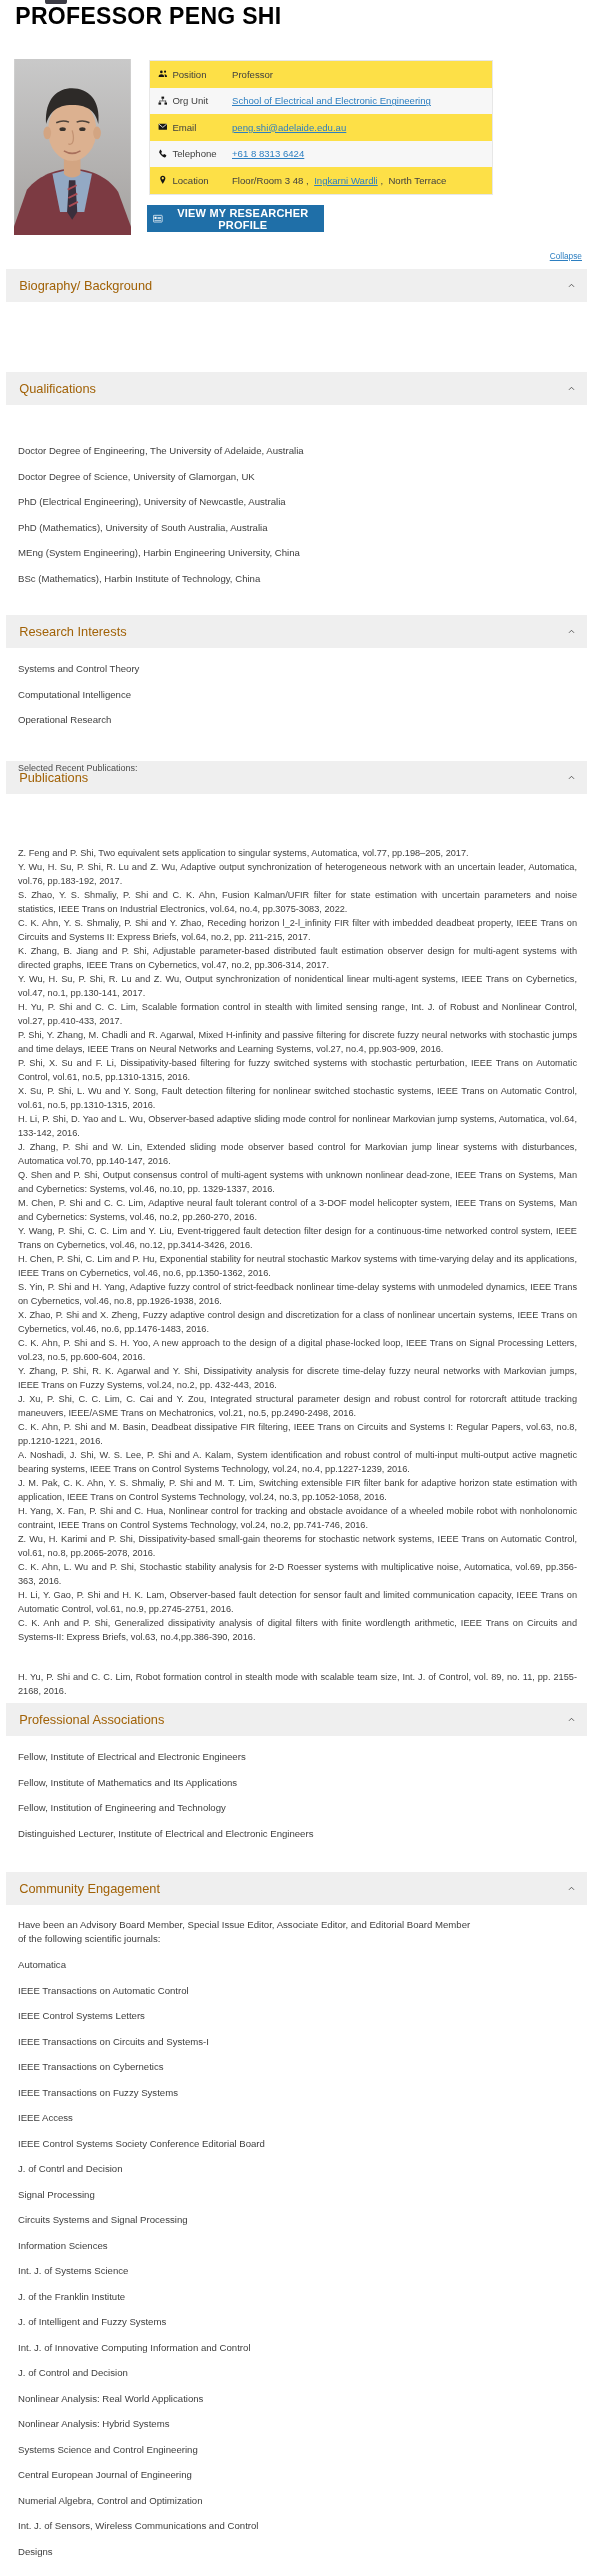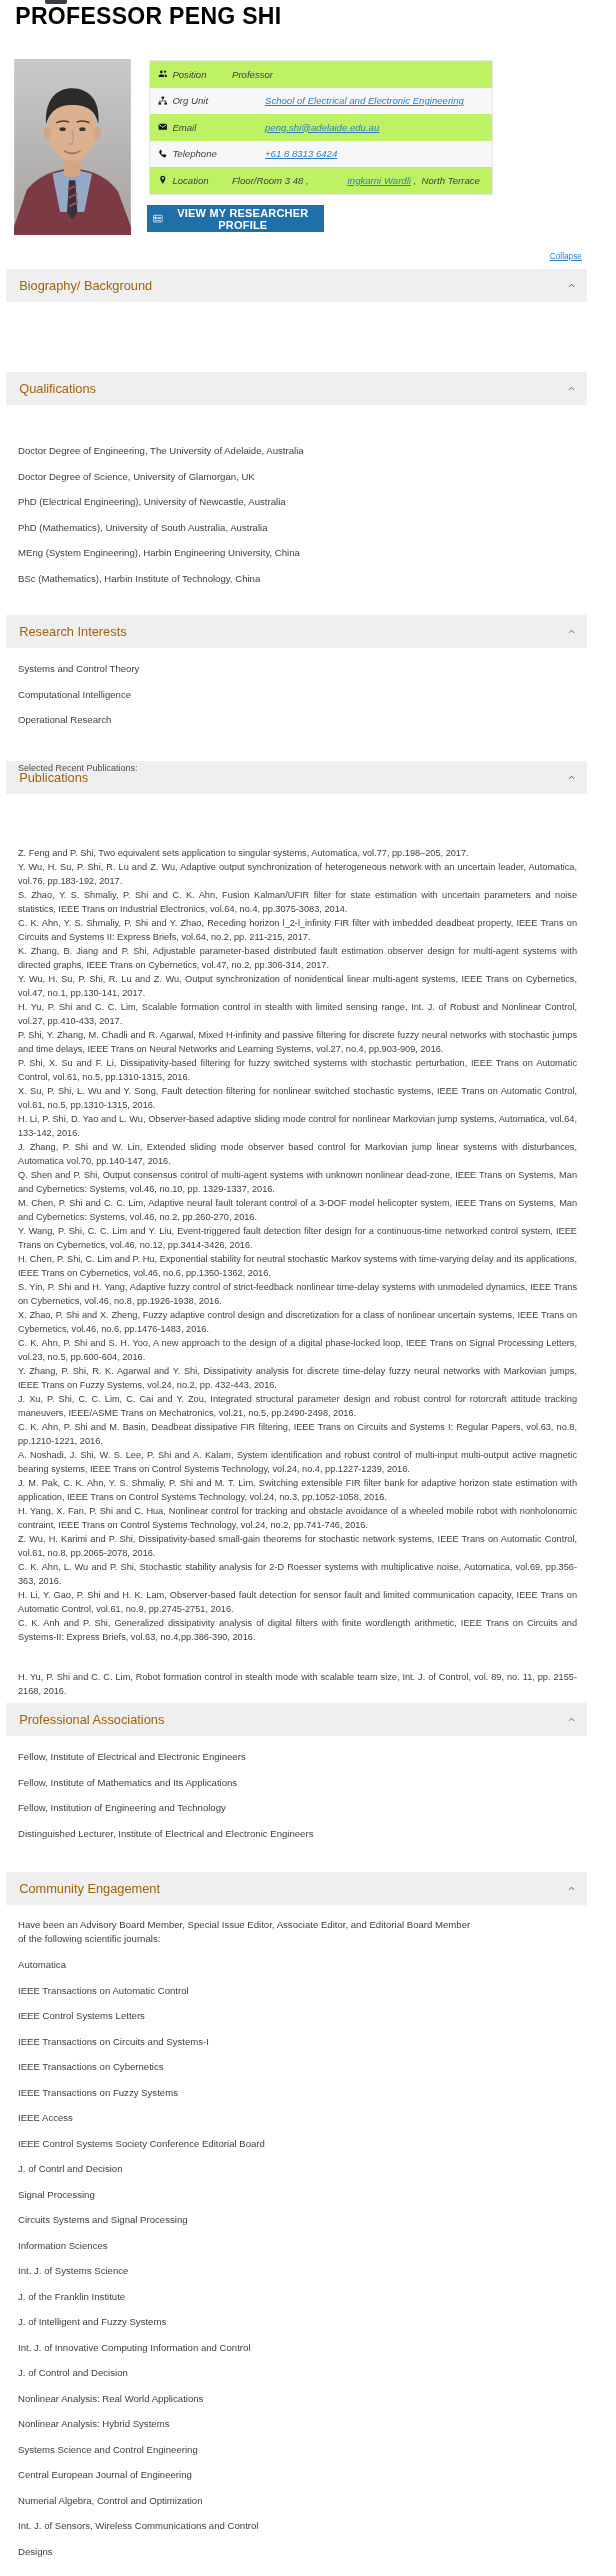--- a/index.html
+++ b/index.html
@@ -10,29 +10,29 @@
   .page-title{
     position:absolute;left:15.3px;top:3px;margin:0;
     font-size:23px;font-weight:bold;letter-spacing:0.3px;color:#000000;
   }
   .top-artifact{position:absolute;left:45px;top:0;width:22px;height:3.8px;background:#3b3b44;border-radius:0 0 2.6px 2.6px;}
   
   .photo{position:absolute;left:14px;top:59px;width:117px;height:176px;overflow:hidden;}
   
   .contact-table{
     position:absolute;left:149px;top:60px;width:344px;
-    border:0.6px solid #e7e7e7;background:#bef264;box-sizing:border-box;font-style:italic;
+    border:0.6px solid #e7e7e7;background:#fde047;box-sizing:border-box;
   }
   .contact-row{display:flex;align-items:center;height:26.5px;font-size:9.6px;color:#3f3f3f;}
   .contact-row:nth-child(even){background:#f7f7f7;}
   .row-label{width:82px;box-sizing:border-box;padding-left:7.7px;display:flex;align-items:center;gap:5.1px;flex-shrink:0;}
   .cicon{width:9.6px;height:9.6px;display:inline-flex;align-items:center;justify-content:center;flex-shrink:0;}
   .cicon svg{width:9.6px;height:9.6px;}
   .row-value{flex:1;white-space:pre-wrap;}
-  a.plink, .plink{color:#2d7fc1;text-decoration:underline;cursor:pointer;margin-left:33px;}
+  a.plink, .plink{color:#2d7fc1;text-decoration:underline;cursor:pointer;}
   
   .profile-btn{
     position:absolute;left:147px;top:205px;width:177px;height:27.4px;
     background:#1f6fa8;border:none;color:#fff;font-family:"Liberation Sans",sans-serif;
     font-size:11px;font-weight:bold;letter-spacing:0.2px;
     display:flex;align-items:center;justify-content:center;gap:5.1px;cursor:pointer;
   }
   .collapse-link{position:absolute;top:251px;right:34px;font-size:8.3px;color:#2d7fc1;text-decoration:underline;cursor:pointer;}
   
   .section-header{
@@ -226,21 +226,21 @@
       </svg>
     </span>
 </div>
 
 <div class="pub-intro">Selected Recent Publications:</div>
 
 <div class="pubs">
 
 <p>Z. Feng and P. Shi, Two equivalent sets application to singular systems, Automatica, vol.77, pp.198–205, 2017.</p>
     <p>Y. Wu, H. Su, P. Shi, R. Lu and Z. Wu, Adaptive output synchronization of heterogeneous network with an uncertain leader, Automatica, vol.76, pp.183-192, 2017.</p>
-    <p>S. Zhao, Y. S. Shmaliy, P. Shi and C. K. Ahn, Fusion Kalman/UFIR filter for state estimation with uncertain parameters and noise statistics, IEEE Trans on Industrial Electronics, vol.64, no.4, pp.3075-3083, 2014.</p>
+    <p>S. Zhao, Y. S. Shmaliy, P. Shi and C. K. Ahn, Fusion Kalman/UFIR filter for state estimation with uncertain parameters and noise statistics, IEEE Trans on Industrial Electronics, vol.64, no.4, pp.3075-3083, 2022.</p>
     <p>C. K. Ahn, Y. S. Shmaliy, P. Shi and Y. Zhao, Receding horizon l_2-l_infinity FIR filter with imbedded deadbeat property, IEEE Trans on Circuits and Systems II: Express Briefs, vol.64, no.2, pp. 211-215, 2017.</p>
     <p>K. Zhang, B. Jiang and P. Shi, Adjustable parameter-based distributed fault estimation observer design for multi-agent systems with directed graphs, IEEE Trans on Cybernetics, vol.47, no.2, pp.306-314, 2017.</p>
     <p>Y. Wu, H. Su, P. Shi, R. Lu and Z. Wu, Output synchronization of nonidentical linear multi-agent systems, IEEE Trans on Cybernetics, vol.47, no.1, pp.130-141, 2017.</p>
     <p>H. Yu, P. Shi and C. C. Lim, Scalable formation control in stealth with limited sensing range, Int. J. of Robust and Nonlinear Control, vol.27, pp.410-433, 2017.</p>
     <p>P. Shi, Y. Zhang, M. Chadli and R. Agarwal, Mixed H-infinity and passive filtering for discrete fuzzy neural networks with stochastic jumps and time delays, IEEE Trans on Neural Networks and Learning Systems, vol.27, no.4, pp.903-909, 2016.</p>
     <p>P. Shi, X. Su and F. Li, Dissipativity-based filtering for fuzzy switched systems with stochastic perturbation, IEEE Trans on Automatic Control, vol.61, no.5, pp.1310-1315, 2016.</p>
     <p>X. Su, P. Shi, L. Wu and Y. Song, Fault detection filtering for nonlinear switched stochastic systems, IEEE Trans on Automatic Control, vol.61, no.5, pp.1310-1315, 2016.</p>
     <p>H. Li, P. Shi, D. Yao and L. Wu, Observer-based adaptive sliding mode control for nonlinear Markovian jump systems, Automatica, vol.64, 133-142, 2016.</p>
     <p>J. Zhang, P. Shi and W. Lin, Extended sliding mode observer based control for Markovian jump linear systems with disturbances, Automatica vol.70, pp.140-147, 2016.</p>
     <p>Q. Shen and P. Shi, Output consensus control of multi-agent systems with unknown nonlinear dead-zone, IEEE Trans on Systems, Man and Cybernetics: Systems, vol.46, no.10, pp. 1329-1337, 2016.</p>

